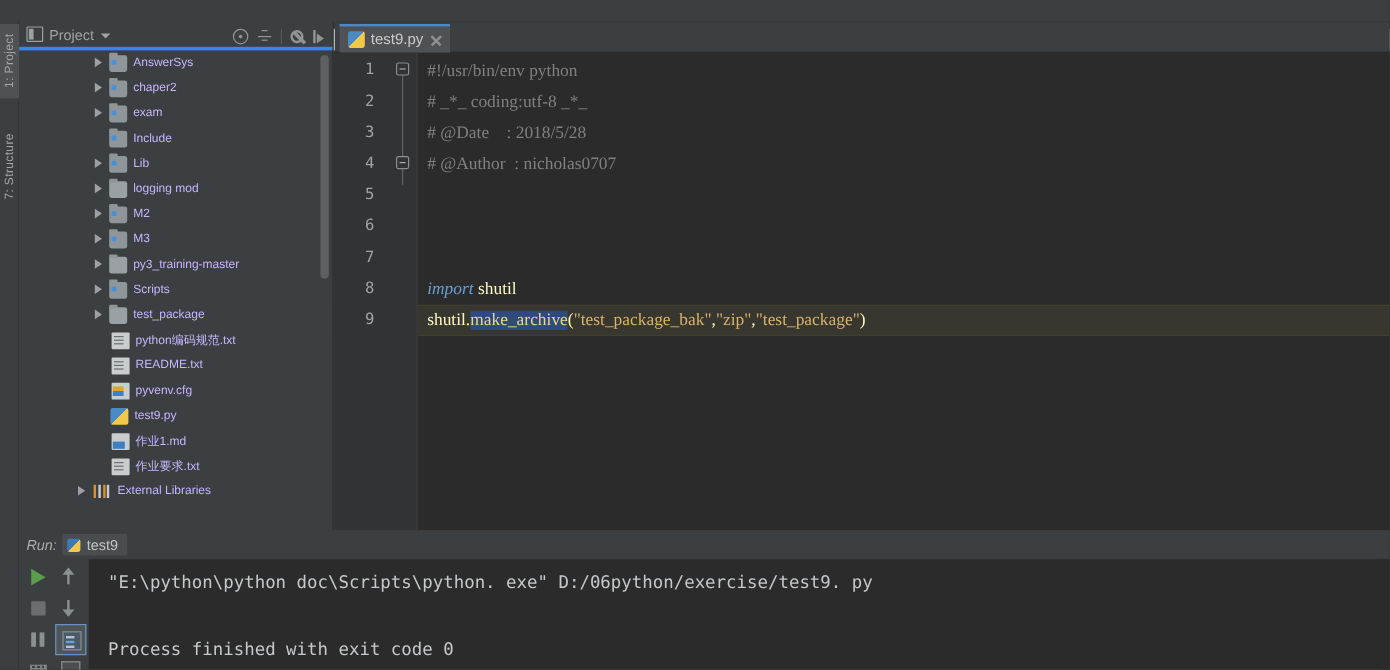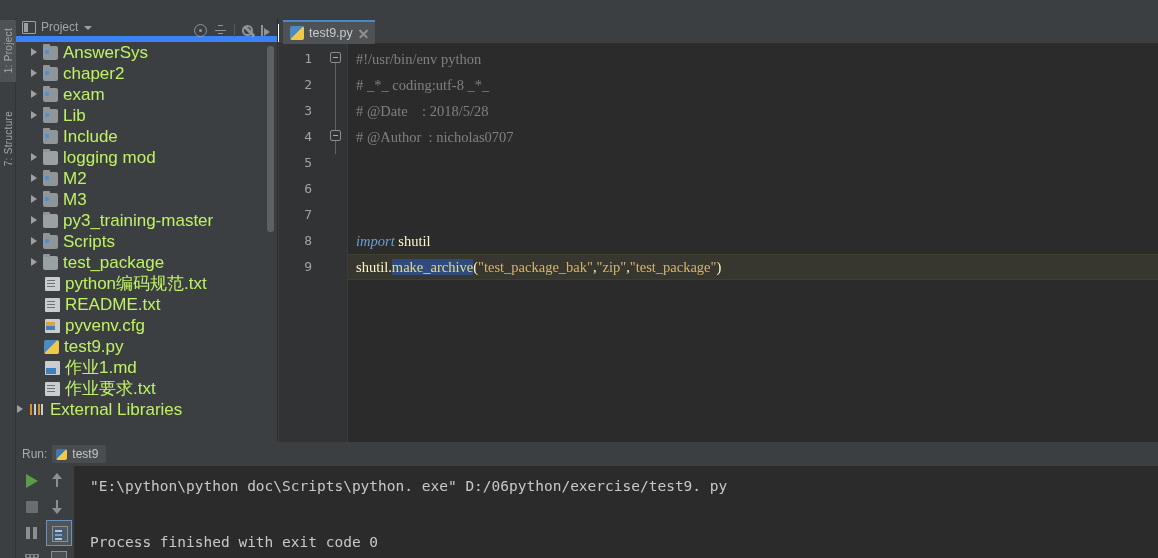--- a/index.html
+++ b/index.html
@@ -66,21 +66,21 @@
   .vstrip-item.active { background: #4e5254; }
 
   
   .project-panel {
     position: absolute; left: 16px; top: 18px; width: 262px; height: 424px;
     background: #3c3f41; border-right: 1px solid #2b2d2f;
   }
   .project-header {
     position: relative; height: 24px; background: #3c3f41;
     display: flex; align-items: center; padding: 0 4px 0 6px;
-    border-bottom: 6px solid #3b82f6;
+    border-bottom: 3px solid #3b82f6;
   }
   .ph-icon {
     width: 14px; height: 13px; border: 1px solid #9aa0a3;
     border-radius: 1px; position: relative; margin-right: 5px;
     flex: 0 0 auto;
   }
   .ph-icon::before {
     content: ""; position: absolute; left: 1px; top: 1px;
     width: 4px; height: 9px; background: #9aa0a3;
   }
@@ -129,21 +129,21 @@
     width: 0; height: 0; border-top: 4px solid transparent;
     border-bottom: 4px solid transparent; border-left: 6px solid #a8acae;
   }
 
   .tree {
     position: absolute; left: 0; top: 24px; width: 262px; height: 400px;
     overflow: hidden;
   }
   .tree-row {
     height: 21px; display: flex; align-items: center;
-    font-size: 17px; color: #bef264; white-space: nowrap;
+    font-size: 10px; color: #c4b5fd; white-space: nowrap; padding-left: 48px;
   }
   .tree-row .arrow {
     width: 9px; height: 9px; margin-left: 14px; margin-right: 4px;
     position: relative; flex: 0 0 auto;
   }
   .tree-row .arrow.open::after, .tree-row .arrow.closed::after {
     content: ""; position: absolute; left: 1px; top: 0;
     width: 0; height: 0; border-top: 4.5px solid transparent;
     border-bottom: 4.5px solid transparent; border-left: 6px solid #9da1a3;
   }
@@ -286,21 +286,21 @@
   
   .run-panel {
     position: absolute; left: 16px; top: 442px; width: 1142px; height: 116px;
     background: #3c3f41;
   }
   .run-header {
     position: absolute; left: 0; top: 0; width: 1142px; height: 24px;
     display: flex; align-items: center; gap: 5px; padding-left: 6px;
     background: #3c3f41;
   }
-  .run-label { font-size: 12px; color: #a8acae; }
+  .run-label { font-size: 12px; color: #a8acae; font-style: italic; }
   .run-tab {
     display: flex; align-items: center; gap: 5px;
     padding: 2px 8px 2px 4px; background: #4a4d4f; border-radius: 2px;
   }
   .run-tab-label { font-size: 12px; color: #c3c6c8; }
   .run-side {
     position: absolute; left: 0; top: 24px; width: 58px; height: 92px;
     background: #3c3f41;
   }
   .rbtn { position: absolute; width: 26px; height: 26px; }
@@ -421,28 +421,28 @@
           <span class="arrow closed"></span>
           <span class="ic ic-folder module"></span>
           <span>chaper2</span>
         </div>
         <div class="tree-row">
           <span class="arrow closed"></span>
           <span class="ic ic-folder module"></span>
           <span>exam</span>
         </div>
         <div class="tree-row">
+          <span class="arrow none"></span>
+          <span class="ic ic-folder module"></span>
+          <span>Include</span>
+        </div>
+        <div class="tree-row">
           <span class="arrow closed"></span>
           <span class="ic ic-folder module"></span>
           <span>Lib</span>
-        </div>
-        <div class="tree-row">
-          <span class="arrow none"></span>
-          <span class="ic ic-folder module"></span>
-          <span>Include</span>
         </div>
         <div class="tree-row">
           <span class="arrow closed"></span>
           <span class="ic ic-folder plain"></span>
           <span>logging mod</span>
         </div>
         <div class="tree-row">
           <span class="arrow closed"></span>
           <span class="ic ic-folder module"></span>
           <span>M2</span>

